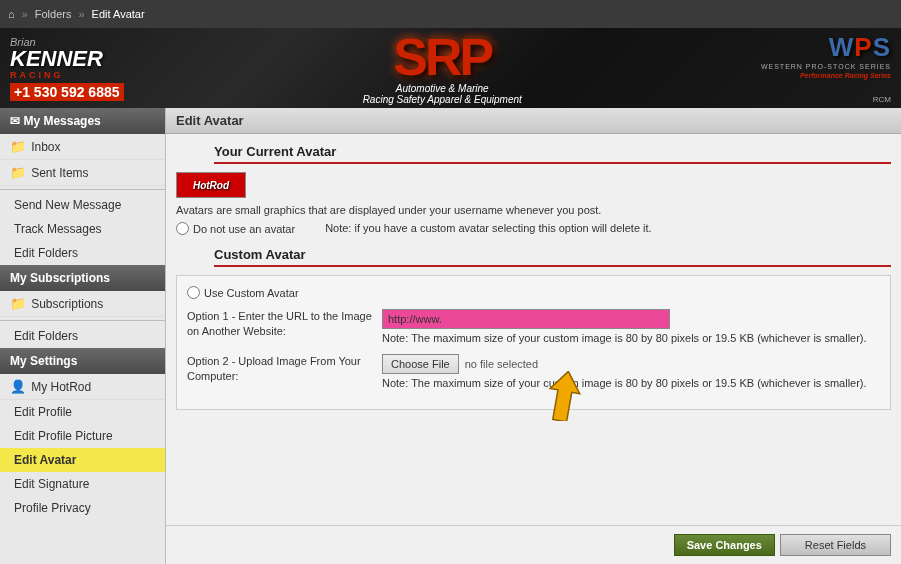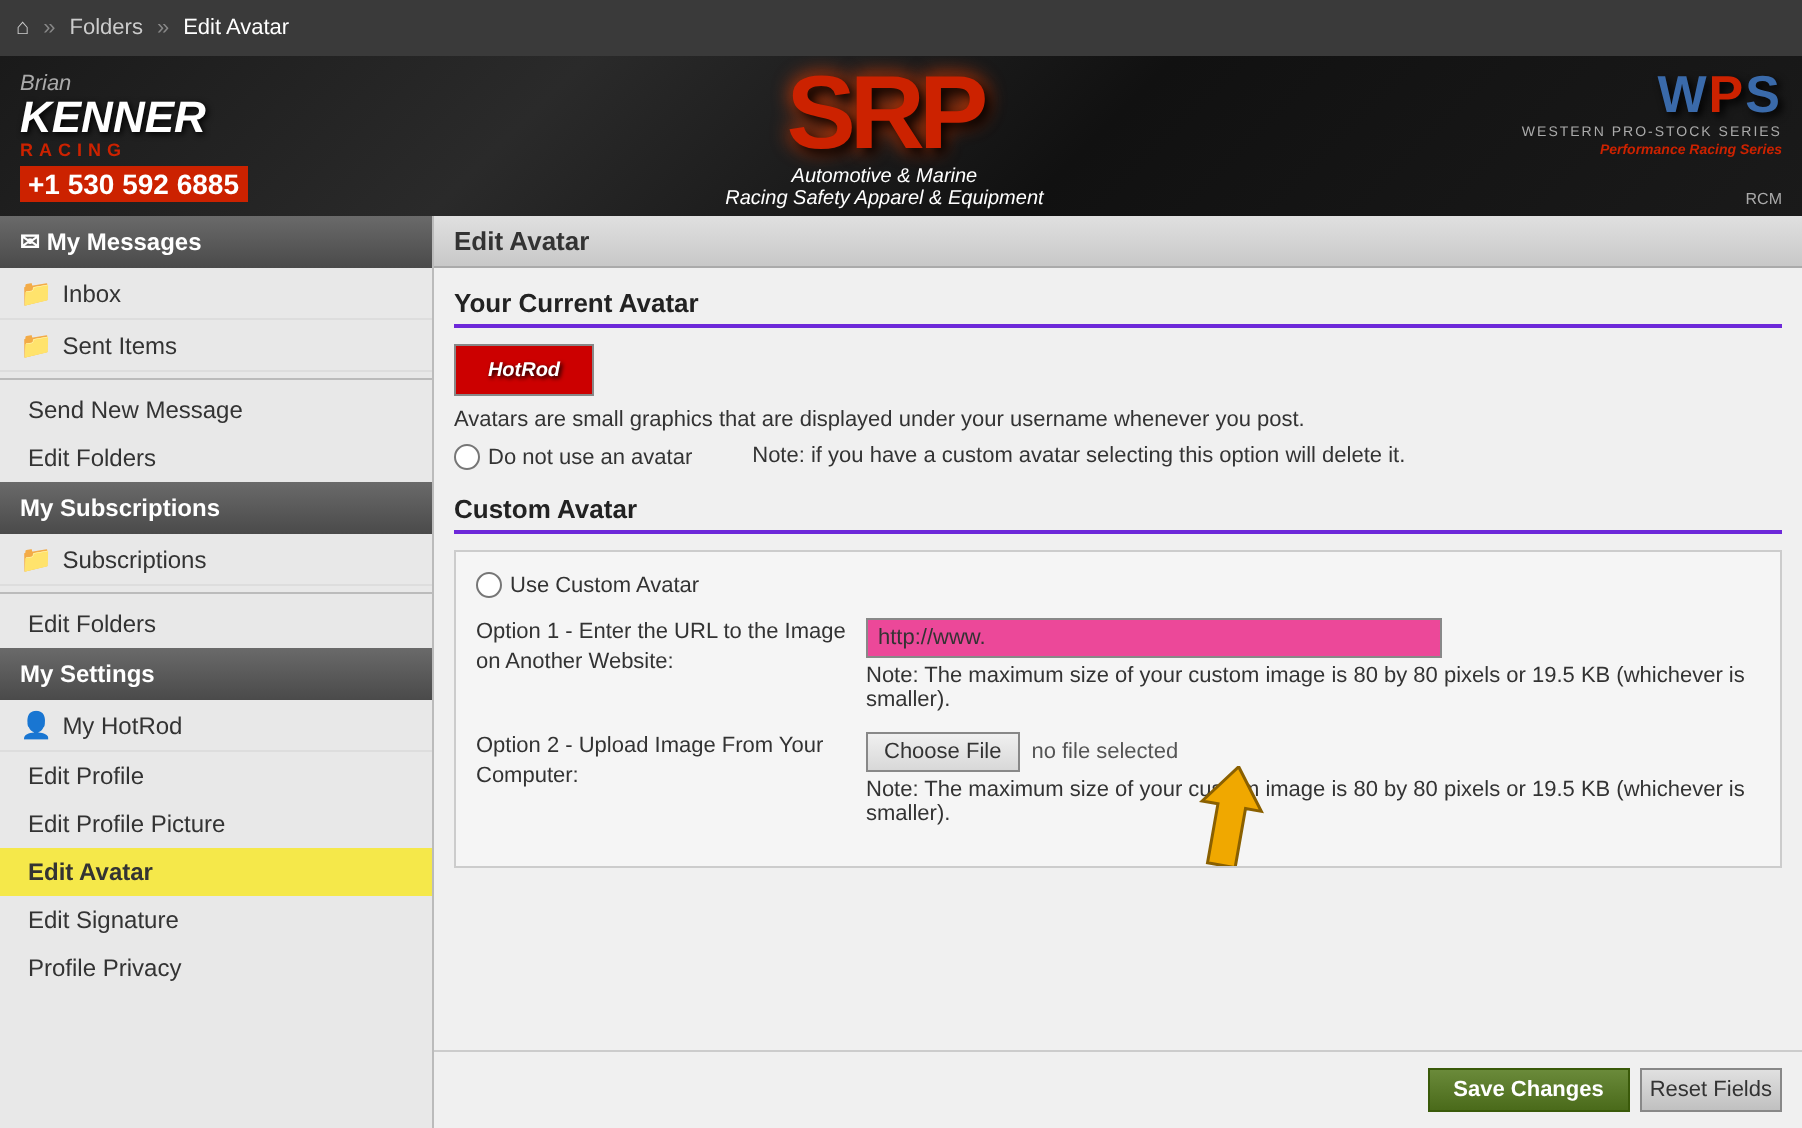--- a/index.html
+++ b/index.html
@@ -15,34 +15,34 @@
     .banner { width: 100%; height: 80px; background: linear-gradient(135deg, #1a1a1a 0%, #2a2a2a 30%, #111 60%, #1a1a1a 100%); display: flex; align-items: center; justify-content: center; overflow: hidden; position: relative; }
     .banner-inner { display: flex; align-items: center; justify-content: space-between; width: 100%; height: 100%; padding: 0 10px; gap: 12px; }
     .banner-left { display: flex; flex-direction: column; align-items: flex-start; }
     .banner-center { text-align: center; }
     .banner-right { text-align: right; }
 
     
     .main-layout { display: flex; height: calc(564px - 28px - 80px); }
 
     
-    .sidebar { width: 217px; background: #e8e8e8; border-right: 1px solid #bbb; flex-shrink: 0; overflow-y: auto; }
+    .sidebar { width: 166px; background: #e8e8e8; border-right: 1px solid #bbb; flex-shrink: 0; overflow-y: auto; }
     .sidebar-section { margin-bottom: 0; }
     .sidebar-section-header { background: linear-gradient(to bottom, #6a6a6a, #4a4a4a); color: #fff; font-weight: bold; font-size: 12px; padding: 6px 10px; }
     .sidebar-item-folder { padding: 5px 10px 5px 10px; display: flex; align-items: center; gap: 5px; color: #333; cursor: pointer; font-size: 12px; border-bottom: 1px solid #ddd; }
     .folder-icon { font-size: 13px; color: #d4a800; }
     .sidebar-divider { height: 1px; background: #bbb; margin: 3px 0; }
     .sidebar-plain-item { padding: 5px 10px 5px 14px; color: #333; cursor: pointer; font-size: 12px; }
 
     
     .content { flex: 1; background: #f0f0f0; overflow-y: auto; }
     .content-header { background: linear-gradient(to bottom, #e0e0e0, #c8c8c8); border-bottom: 1px solid #aaa; padding: 5px 10px; font-size: 13px; font-weight: bold; color: #333; }
 
     
-    .section-title { font-size: 13px; font-weight: bold; color: #222; border-bottom: 2px solid #6d28d9; padding-bottom: 3px; margin-bottom: 8px; }
+    .section-title { font-size: 13px; font-weight: bold; color: #222; border-bottom: 2px solid #b91c1c; padding-bottom: 3px; margin-bottom: 8px; margin-left: 38px; }
 
     
     .current-avatar-box { display: flex; flex-direction: column; gap: 6px; margin-bottom: 12px; }
     .avatar-img-placeholder { width: 70px; height: 26px; background: #cc0000; border: 1px solid #888; display: flex; align-items: center; justify-content: center; color: #fff; font-weight: bold; font-size: 11px; font-style: italic; }
     .avatar-description { font-size: 11px; color: #333; }
     .avatar-options-row { display: flex; align-items: flex-start; gap: 30px; }
     .avatar-note { font-size: 11px; color: #333; flex: 1; }
     .radio-label { display: flex; align-items: center; gap: 4px; font-size: 11px; color: #333; }
     input[type="radio"] { margin: 0; }
 
@@ -54,21 +54,21 @@
     .option-input-area { flex: 1; }
     .url-input { width: 288px; border: 1px solid #888; padding: 3px 5px; font-size: 11px; color: #333; background: #ec4899; }
     .option-note { font-size: 11px; color: #333; margin-top: 3px; }
     .file-input-area { display: flex; align-items: center; gap: 6px; }
     .choose-file-btn { background: linear-gradient(to bottom, #f0f0f0, #d8d8d8); border: 1px solid #888; padding: 3px 8px; font-size: 11px; cursor: pointer; color: #333; }
     .no-file-text { font-size: 11px; color: #555; }
 
     
     .footer-buttons { display: flex; justify-content: flex-end; gap: 5px; padding: 8px 10px; border-top: 1px solid #ccc; background: #f0f0f0; }
     .btn-save { background: linear-gradient(to bottom, #6a8a3a, #4a6a1a); color: #fff; border: 1px solid #3a5a0a; padding: 4px 12px; font-size: 11px; cursor: pointer; font-weight: bold; }
-    .btn-reset { background: linear-gradient(to bottom, #e0e0e0, #c0c0c0); color: #333; border: 1px solid #888; padding: 4px 4px; font-size: 11px; cursor: pointer; }
+    .btn-reset { background: linear-gradient(to bottom, #e0e0e0, #c0c0c0); color: #333; border: 1px solid #888; padding: 4px 24px; font-size: 11px; cursor: pointer; }
 
     .content-wrapper { display: flex; flex-direction: column; height: 100%; }
     .content-main { flex: 1; padding: 10px; }
   </style>
 </head>
 <body>
 
 <div class="topbar">
   <span style="cursor:pointer;">⌂</span>
   <span class="topbar-sep">»</span>
@@ -119,20 +119,21 @@
       <div class="sidebar-item-folder">
         <span class="folder-icon">📁</span>
         <span>Inbox</span>
       </div>
       <div class="sidebar-item-folder">
         <span class="folder-icon">📁</span>
         <span>Sent Items</span>
       </div>
       <div class="sidebar-divider"></div>
       <div class="sidebar-plain-item">Send New Message</div>
+      <div class="sidebar-plain-item">Track Messages</div>
       <div class="sidebar-plain-item">Edit Folders</div>
     </div>
 
     <div class="sidebar-section">
       <div class="sidebar-section-header">
         <span>My Subscriptions</span>
       </div>
       <div class="sidebar-item-folder">
         <span class="folder-icon">📁</span>
         <span>Subscriptions</span>

